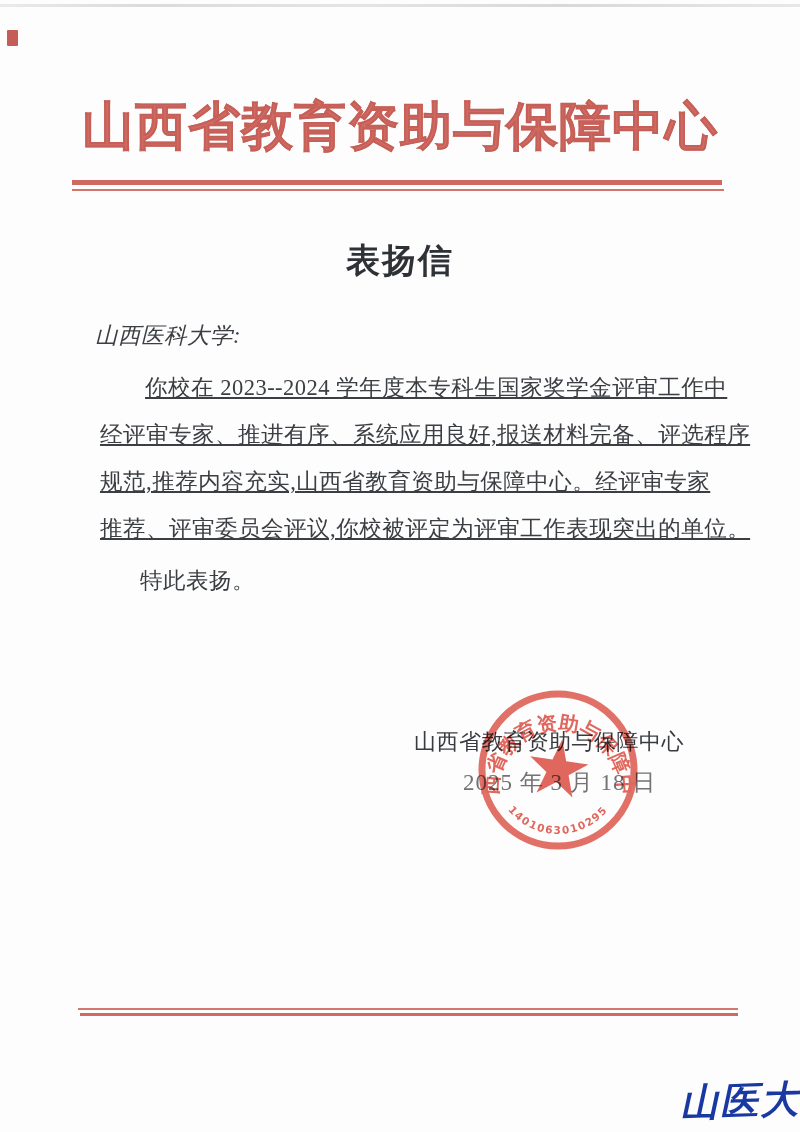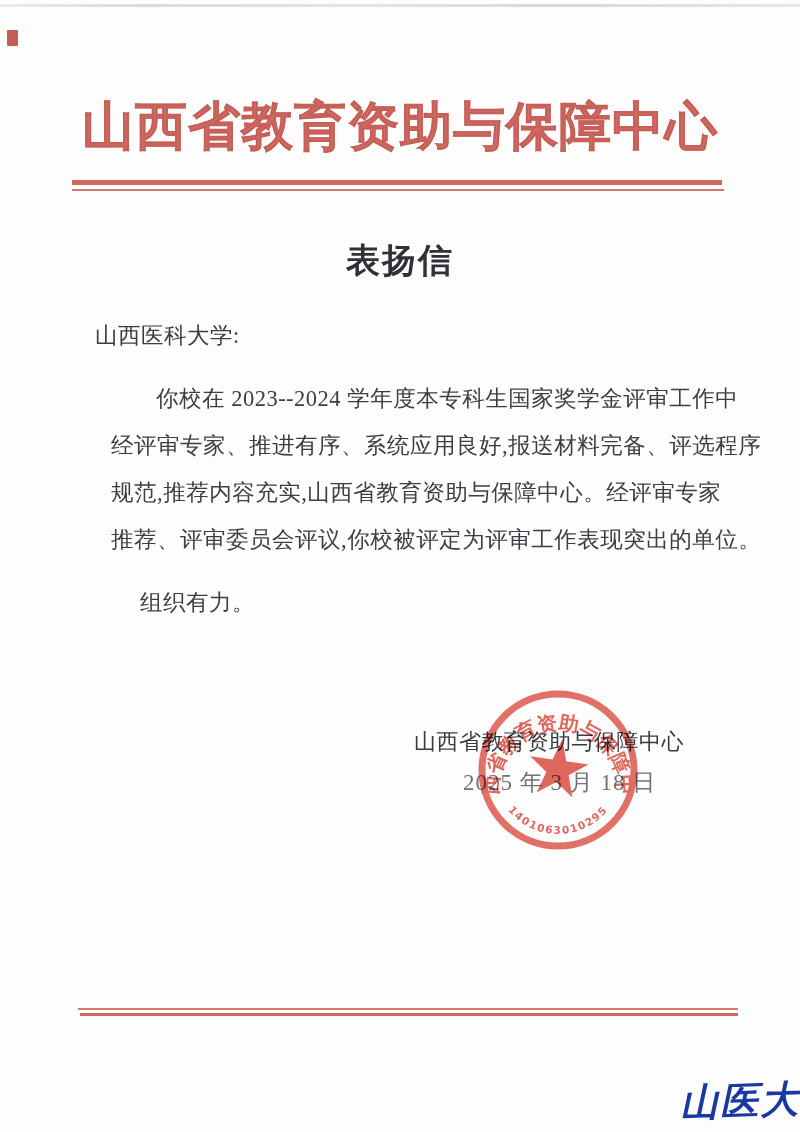--- a/index.html
+++ b/index.html
@@ -45,22 +45,22 @@
     font-size:34px;font-weight:bold;letter-spacing:2px;
     color:#2e3237;margin:0;
   }
   
   .body-block{
     position:absolute;left:95px;top:312px;width:614px;
     font-size:22.5px;line-height:47px;
     color:#3b3e42;
     letter-spacing:.5px;
   }
-  .salutation{margin:0;}
-  .para-lines{margin:16px;}
+  .salutation{margin:0;font-style:italic;}
+  .para-lines{margin:5px;text-decoration:underline;}
   .body-line{
     text-align:justify;
     text-align-last:justify;
     white-space:nowrap;
   }
   .body-line:first-child{text-indent:2em;}
   .closing{margin:0;text-indent:2em;}
   
   .sig-org{
     position:absolute;left:414px;top:727px;
@@ -109,21 +109,21 @@
   <h2 class="doc-title">表扬信</h2>
 
   <div class="body-block">
     <p class="salutation">山西医科大学:</p>
     <div class="para-lines">
         <div class="body-line">你校在 2023--2024 学年度本专科生国家奖学金评审工作中</div>
         <div class="body-line">经评审专家、推进有序、系统应用良好,报送材料完备、评选程序</div>
         <div class="body-line">规范,推荐内容充实,山西省教育资助与保障中心。经评审专家</div>
         <div class="body-line">推荐、评审委员会评议,你校被评定为评审工作表现突出的单位。</div>
       </div>
-    <p class="closing">组织有力。</p>
+    <p class="closing">特此表扬。</p>
   </div>
 
   <div class="sig-org">山西省教育资助与保障中心</div>
   <div class="sig-date">2025 年 3 月 18 日</div>
 
   <svg class="seal" viewBox="0 0 180 180" xmlns="http://www.w3.org/2000/svg">
     <defs>
       <path id="seal-top-arc" d="M 29.5,110.2 A 59,59 0 1 1 150.5,110.2" fill="none"></path>
       <path id="seal-bottom-arc" d="M 41.0,131.2 A 64,64 0 0 0 139.0,131.2" fill="none"></path>
     </defs>

